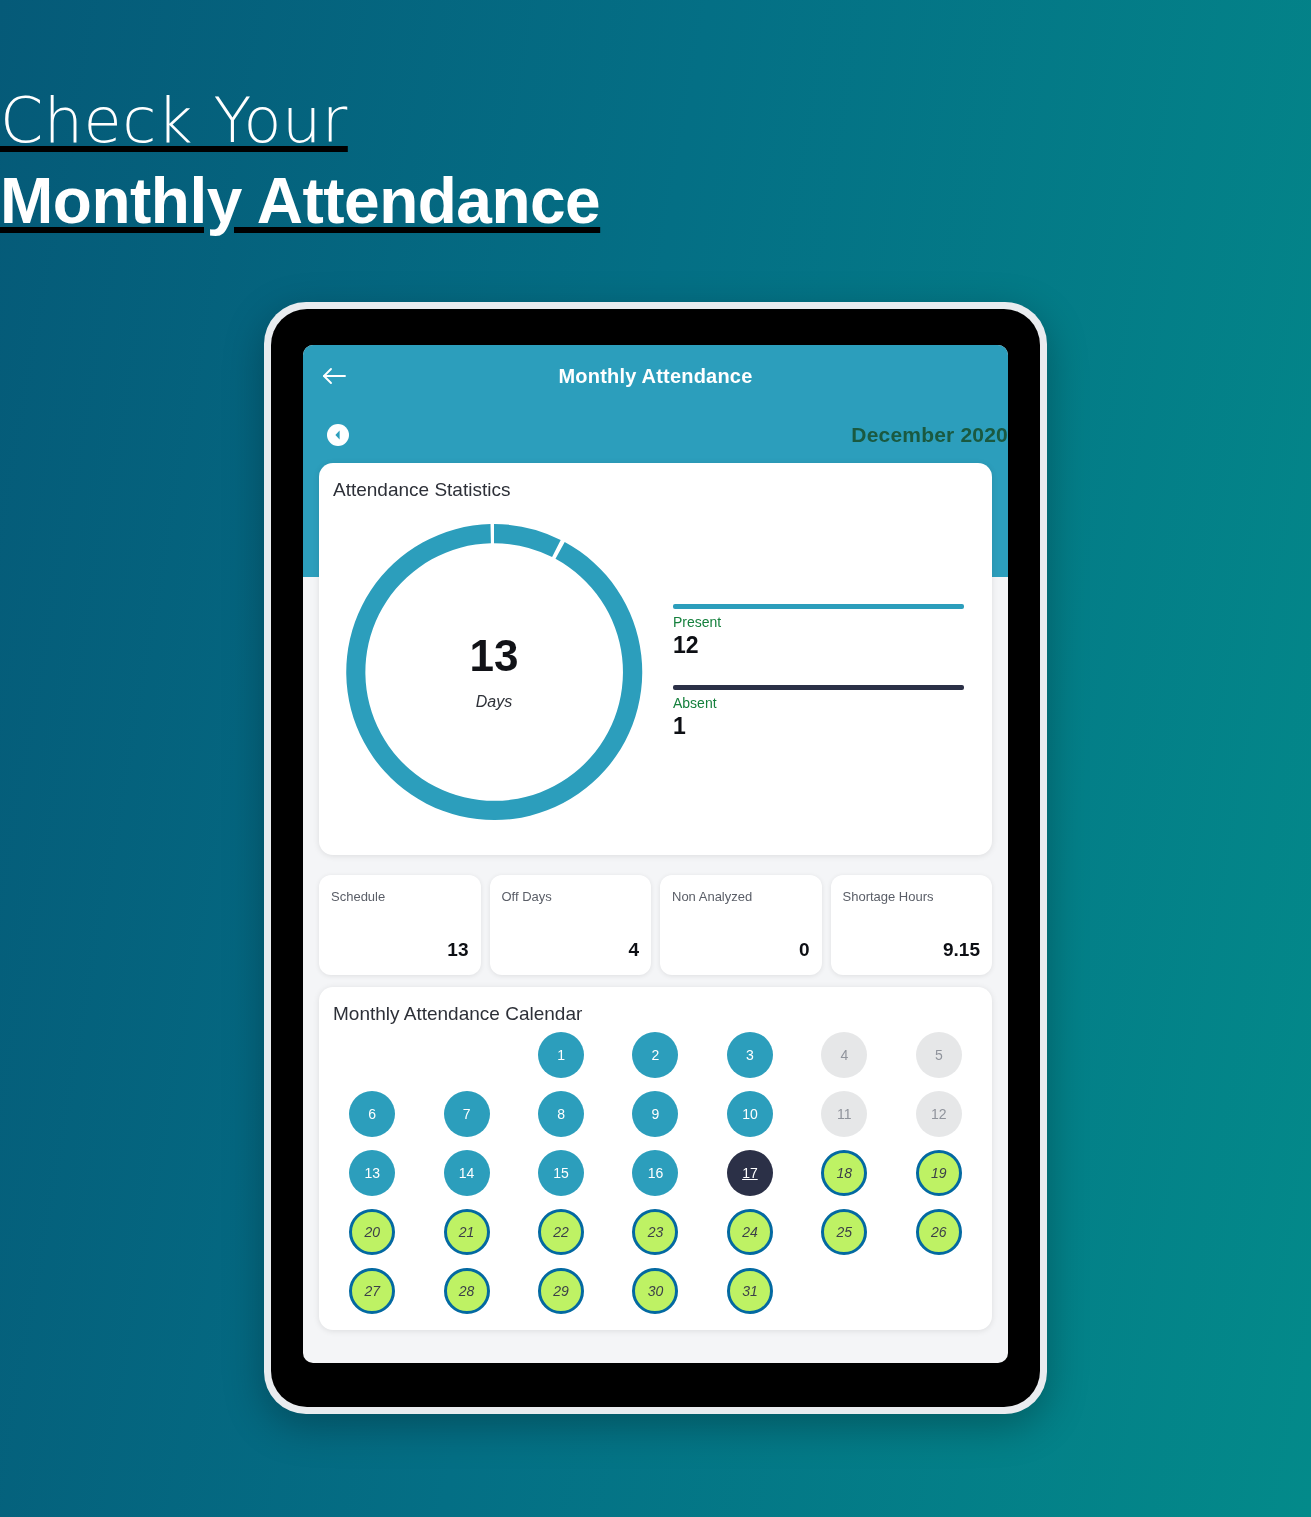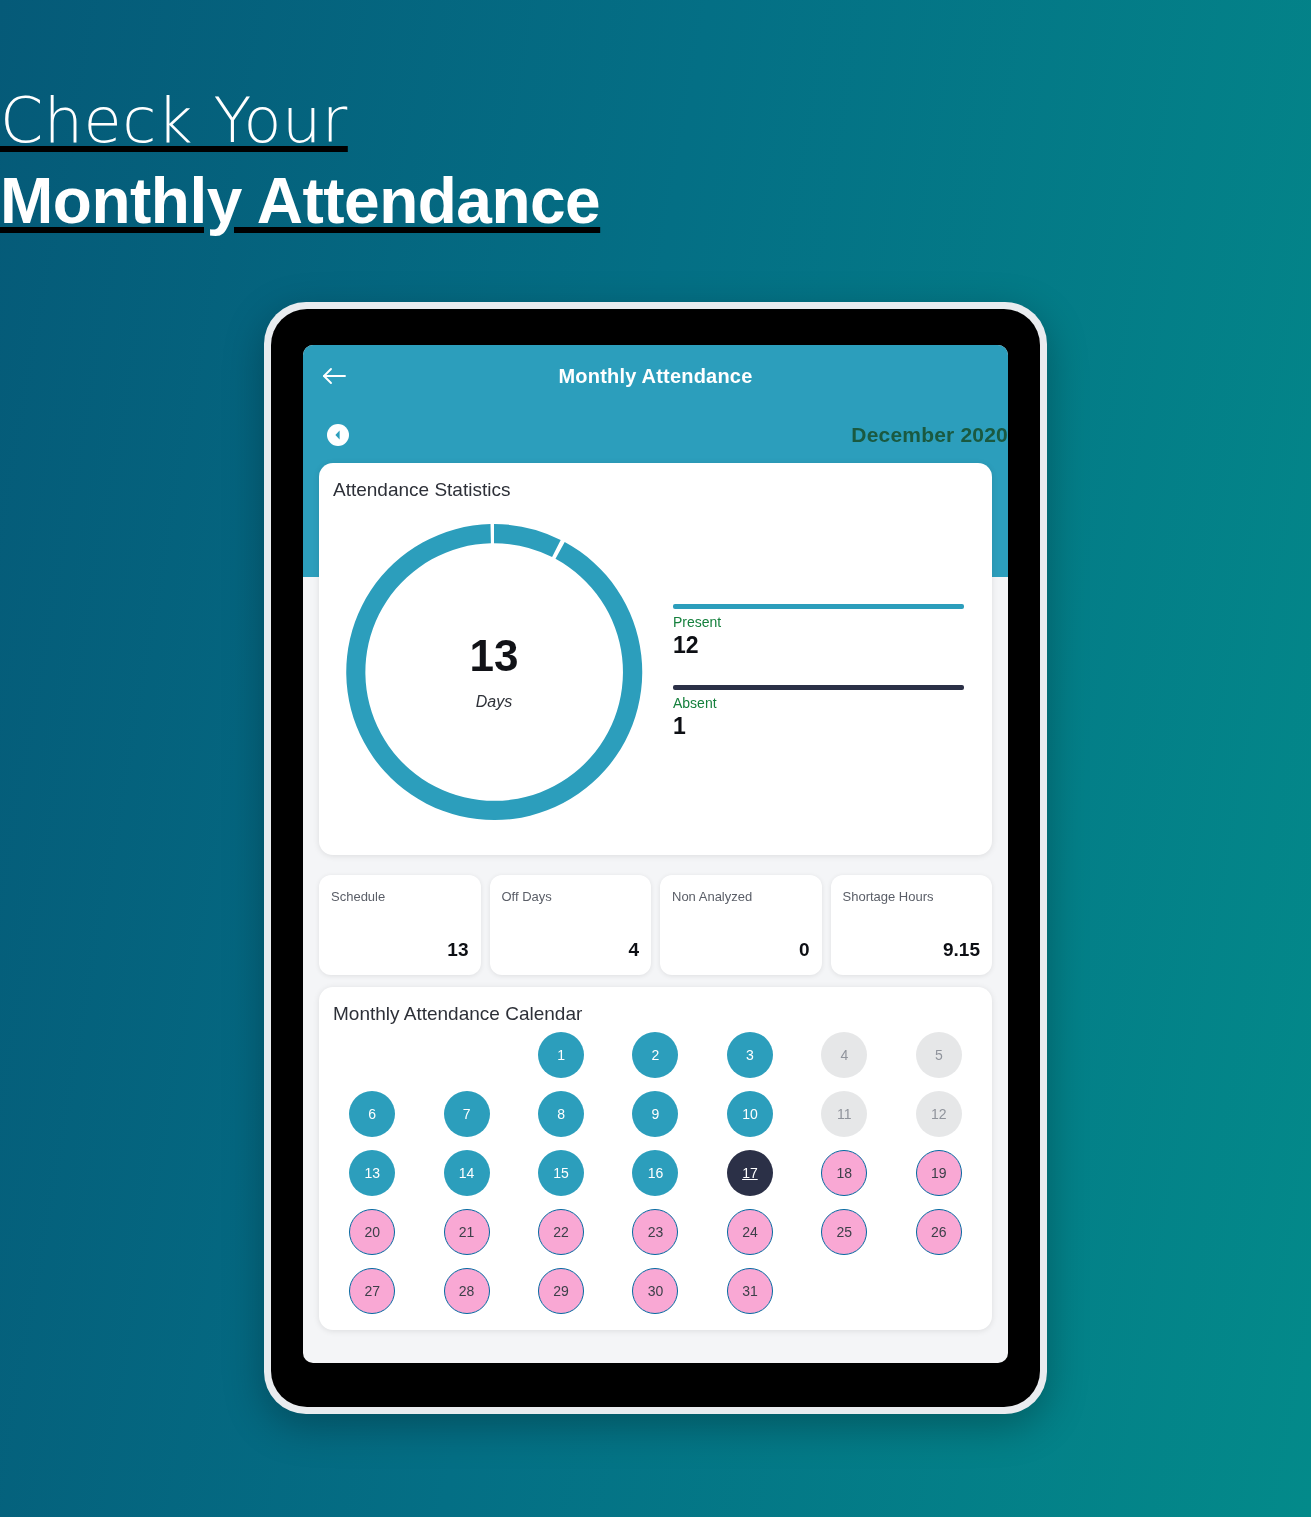--- a/index.html
+++ b/index.html
@@ -278,23 +278,24 @@
   .day.off {
     background: #e6e7e8;
     color: #90949c;
   }
   .day.today {
     background: #2b3047;
     color: #ffffff;
     text-decoration: underline;
   }
   .day.plain {
-    background: #f9a8d4;
+    background: #bef264;
     color: #3c4049;
-    border: 1px solid #0369a1;
+    border: 3px solid #0369a1;
+    font-style: italic;
   }
   .day.empty {
     background: transparent;
     border: none;
     cursor: default;
   }
 </style>
 </head>
 <body>
 

